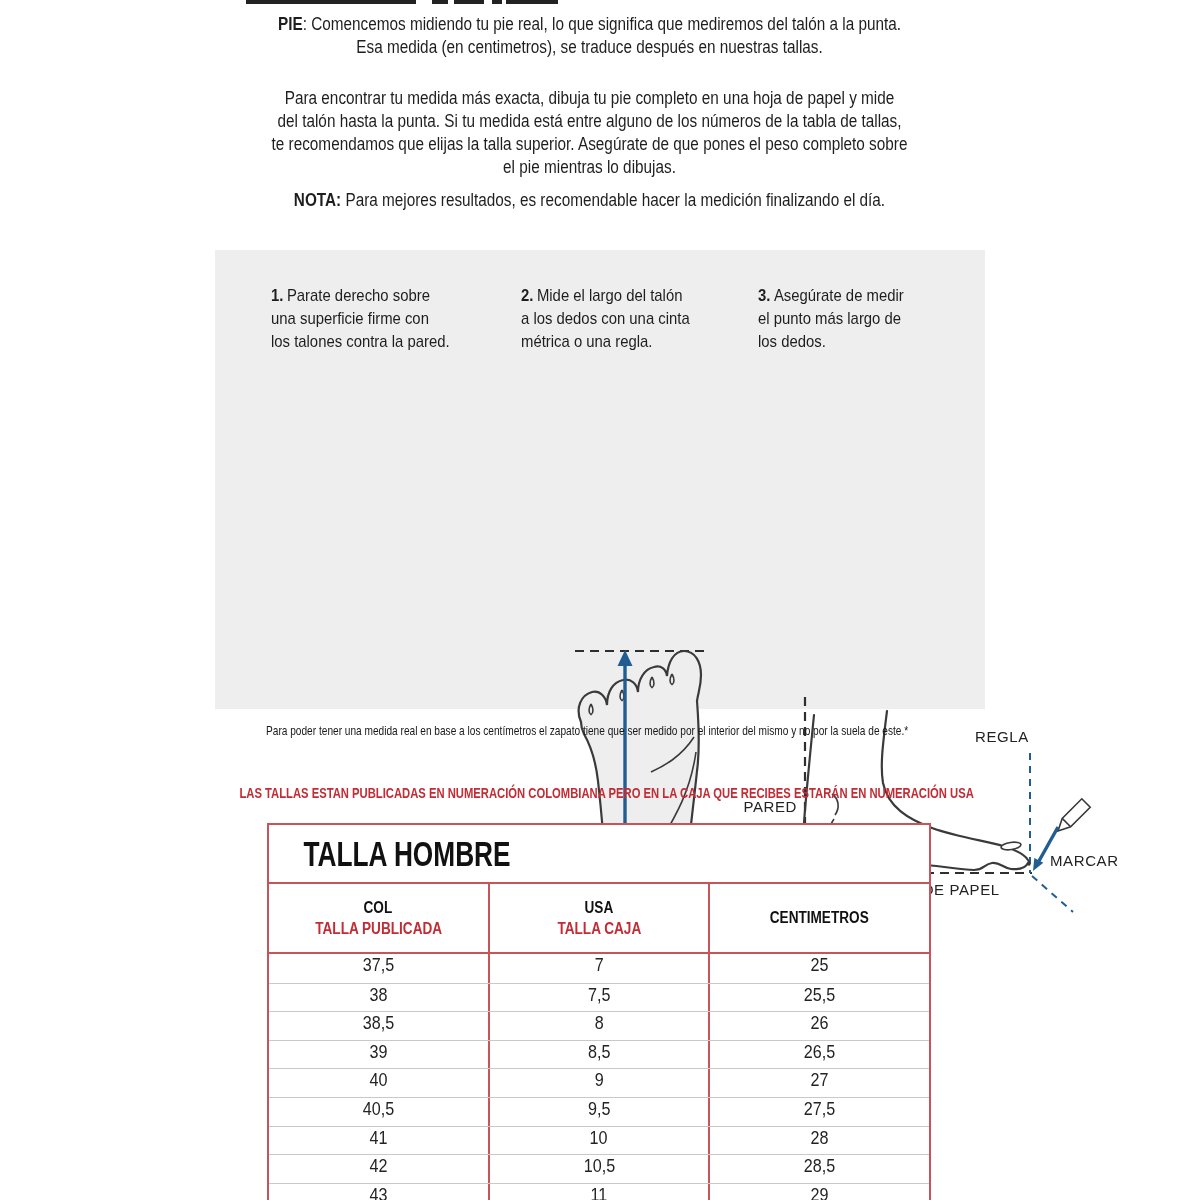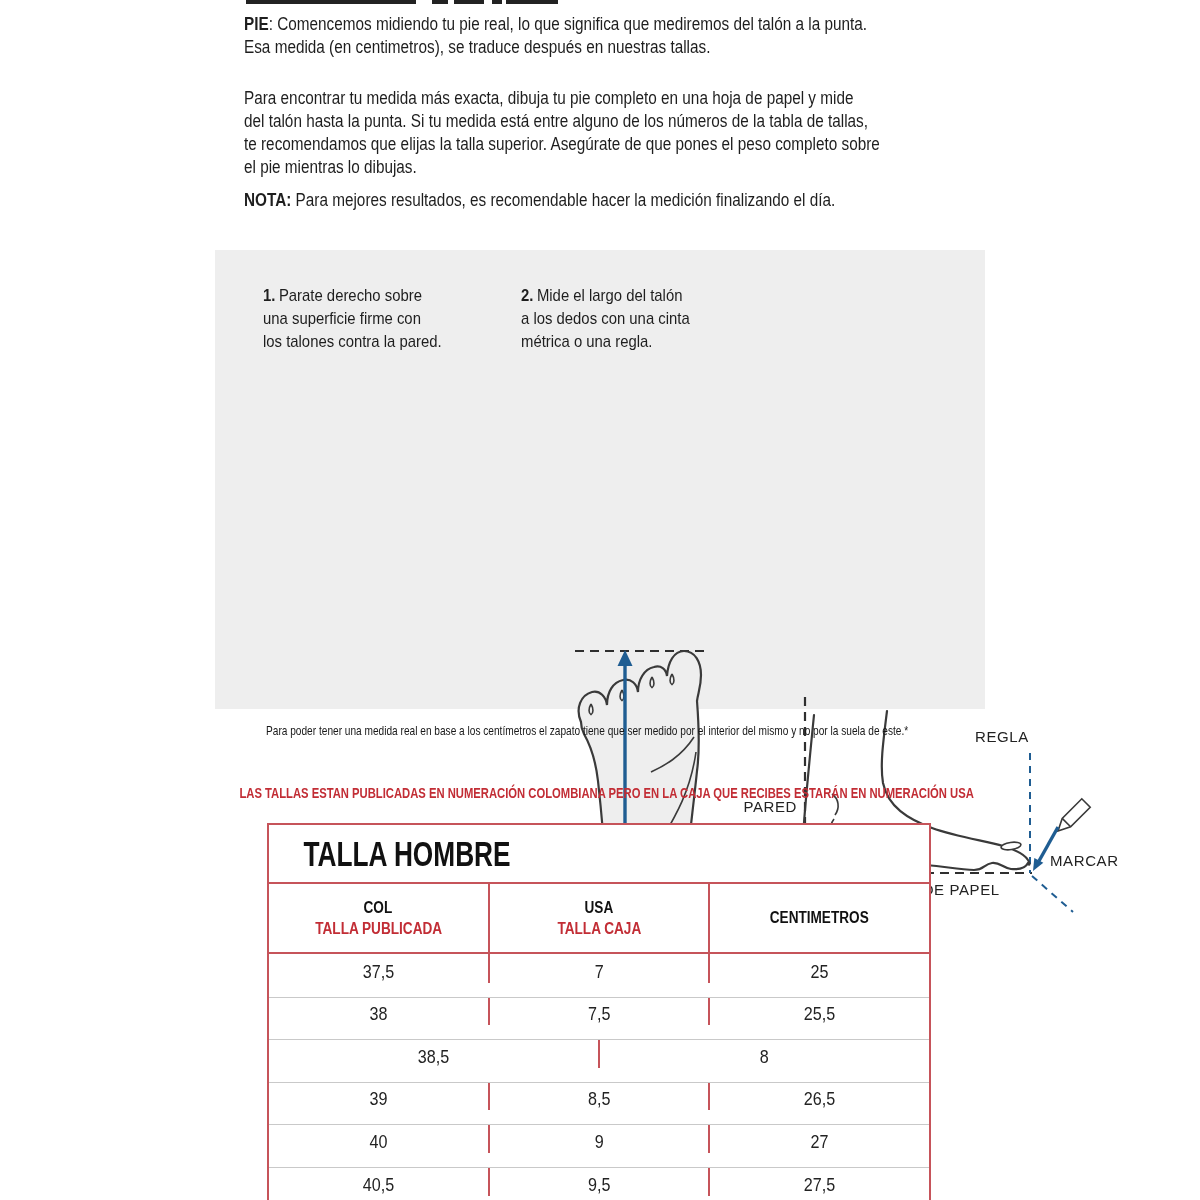--- a/index.html
+++ b/index.html
@@ -13,32 +13,32 @@
     position:relative;
   }
   
   .top-cut span{position:absolute;top:0;height:4px;background:#222;}
   .top-cut .s1{left:246px;width:170px;}
   .top-cut .s2{left:432px;width:16px;}
   .top-cut .s3{left:454px;width:30px;}
   .top-cut .s4{left:492px;width:10px;}
   .top-cut .s5{left:506px;width:52px;}
   
-  .intro{position:absolute;left:244px;top:13px;width:760px;}
+  .intro{position:absolute;left:257px;top:13px;width:760px;text-align:center;}
   .para{margin:0;font-size:17.5px;line-height:23px;}
   .para .ln{display:block;white-space:nowrap;transform:scaleX(.875);transform-origin:0 50%;}
   .para b{font-weight:bold;}
   .p2{margin-top:28px;}
   .p3{margin-top:10px;}
   
   .graybox{position:absolute;left:215px;top:250px;width:770px;height:459px;background:var(--box_gray);}
   .step{position:absolute;top:34px;font-size:17px;line-height:23px;}
   .step .ln{display:block;white-space:nowrap;transform:scaleX(.875);transform-origin:0 50%;}
   .step b{font-weight:bold;margin-right:4px;}
-  .step1{left:48px;} .step2{left:306px;} .step3{left:543px;}
+  .step1{left:56px;} .step2{left:306px;} .step3{left:543px;}
   svg text{font-family:"Liberation Sans","DejaVu Sans",sans-serif;font-size:15px;letter-spacing:.6px;fill:#222;}
   .sole{position:absolute;left:346px;top:392px;}
   .side{position:absolute;left:525px;top:445px;}
   .dash{stroke:var(--line_dark);stroke-width:2.2;stroke-dasharray:9 6;fill:none;}
   .bdash{stroke:var(--accent_blue);stroke-width:2;stroke-dasharray:7 6;fill:none;}
   .ol{stroke:#3a3a3a;stroke-width:2.2;fill:none;stroke-linecap:round;}
   .olthin{stroke:#3a3a3a;stroke-width:1.6;}
   .bline{stroke:var(--accent_blue);stroke-width:3.4;}
   .bfill{fill:var(--accent_blue);}
   .footfill{fill:var(--box_gray);}
@@ -54,22 +54,22 @@
   .t-title{height:57px;line-height:57px;border-bottom:2px solid var(--border_red);
            font-size:35px;font-weight:bold;color:#111;}
   .t-title span{display:inline-block;transform:scaleX(.75);white-space:nowrap;}
   .t-head{display:flex;height:68px;border-bottom:2px solid var(--border_red);}
   .t-hcell{flex:1;display:flex;flex-direction:column;align-items:center;justify-content:center;gap:3px;}
   .t-hcell + .t-hcell{border-left:2px solid var(--border_red);}
   .t-hcell span{display:inline-block;transform:scaleX(.85);white-space:nowrap;font-weight:bold;font-size:16px;}
   .h1{color:#111;} .h2{color:var(--accent_red);}
   .h2:empty{display:none;}
   .t-row{display:flex;height:28.6px;box-sizing:border-box;}
-  .t-row + .t-row{border-top:1px solid var(--row_line);margin-top:14px;}
-  .t-cell{flex:1;display:flex;align-items:flex-end;justify-content:center;}
+  .t-row + .t-row{border-top:1px solid var(--row_line);}
+  .t-cell{flex:1;display:flex;align-items:flex-start;justify-content:center;}
   .t-cell + .t-cell{border-left:2px solid var(--border_red);}
   .t-cell span{display:inline-block;transform:scaleX(.85);font-size:19px;color:#232323;}
 </style>
 </head>
 <body>
 
 <div class="page">
 
   <div class="top-cut">
     <span class="s1"></span>
@@ -98,20 +98,25 @@
   <section class="graybox">
     <div class="step step1">
       <span class="ln"><b>1.</b><span>Parate derecho sobre</span></span>
       <span class="ln">una superficie firme con</span>
       <span class="ln">los talones contra la pared.</span>
     </div>
     <div class="step step2">
       <span class="ln"><b>2.</b><span>Mide el largo del talón</span></span>
       <span class="ln">a los dedos con una cinta</span>
       <span class="ln">métrica o una regla.</span>
+    </div>
+    <div class="step step3">
+      <span class="ln"><b>3.</b><span>Asegúrate de medir</span></span>
+      <span class="ln">el punto más largo de</span>
+      <span class="ln">los dedos.</span>
     </div>
 
     <svg class="sole" width="160" height="300" viewBox="0 0 160 300">
       <line class="dash" x1="14" y1="9" x2="146" y2="9"></line>
       <line class="dash" x1="14" y1="291" x2="146" y2="291"></line>
       <path class="ol footfill" d="M20,80 C14,66 20,53 31,50 C39,48 45,55 46,63 C46,50 52,40 62,38 C70,36 76,42 77,50 C77,38 83,27 93,25 C100,23 105,27 106,34 C107,20 113,9 123,9 C134,9 140,20 140,33 C140,45 137,51 136,59 C138,85 139,107 136,129 C132,168 127,204 125,234 C122,264 108,286 86,288 C61,290 48,271 46,245 C44,213 41,175 37,139 C34,113 27,99 23,92 C21,88 20,84 20,80 Z"></path>
       <path class="olthin" fill="none" d="M30,62 c2.6,4.5 2.6,9 0,10.5 c-2.6,-1.5 -2.6,-6 0,-10.5"></path>
       <path class="olthin" fill="none" d="M61,48 c2.6,4.5 2.6,9 0,10.5 c-2.6,-1.5 -2.6,-6 0,-10.5"></path>
       <path class="olthin" fill="none" d="M91,35 c2.6,4.5 2.6,9 0,10.5 c-2.6,-1.5 -2.6,-6 0,-10.5"></path>
       <path class="olthin" fill="none" d="M111,32 c2.6,4.5 2.6,9 0,10.5 c-2.6,-1.5 -2.6,-6 0,-10.5"></path>
@@ -199,20 +204,23 @@
             <span>25,5</span>
           </div>
         </div>
         <div class="t-row">
           <div class="t-cell">
             <span>38,5</span>
           </div>
           <div class="t-cell">
             <span>8</span>
           </div>
+          <div class="t-cell">
+            <span>26</span>
+          </div>
         </div>
         <div class="t-row">
           <div class="t-cell">
             <span>39</span>
           </div>
           <div class="t-cell">
             <span>8,5</span>
           </div>
           <div class="t-cell">
             <span>26,5</span>

